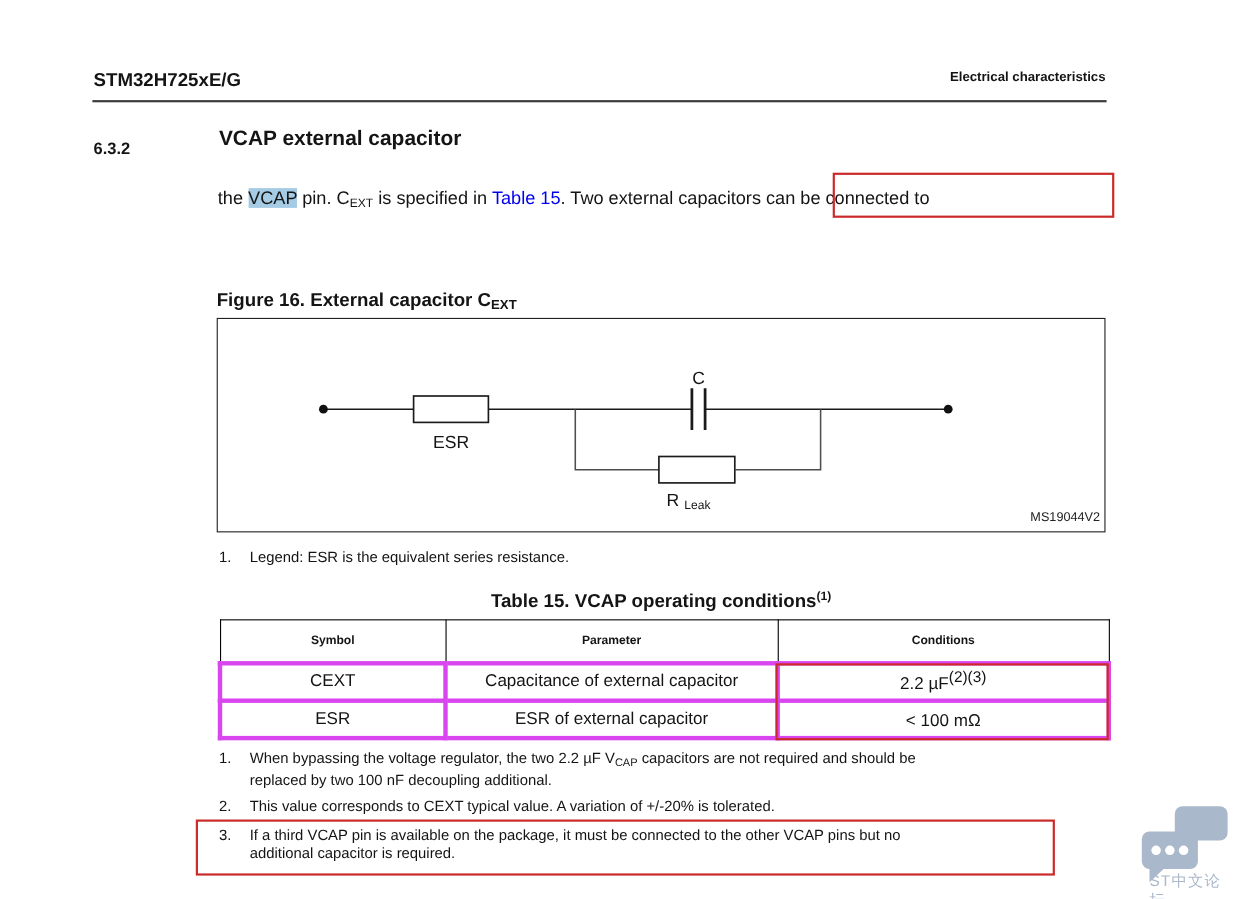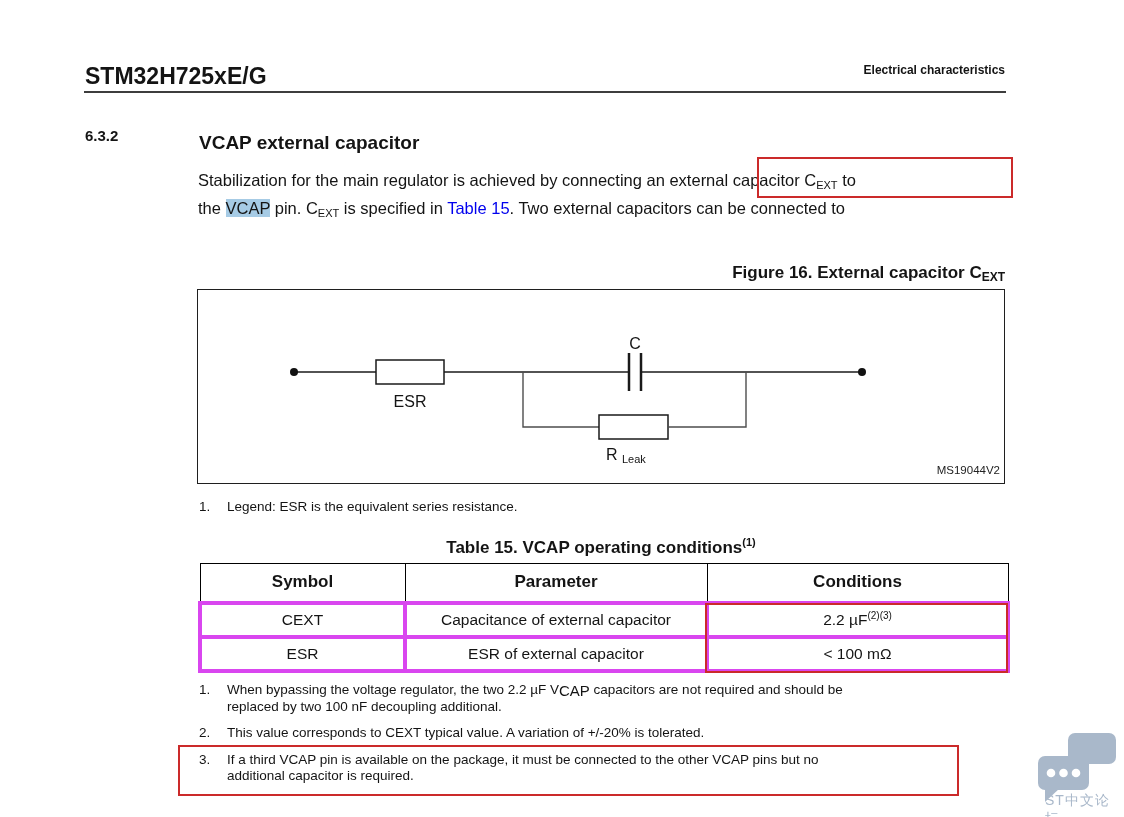--- a/index.html
+++ b/index.html
@@ -7,83 +7,82 @@
     --link-blue:#0000ee;
     --highlight:#a6cbe5;
     --watermark:#a9b8ca;
     --text:#141414;
   }
   *{margin:0;padding:0;box-sizing:border-box;}
   body{background:#ffffff;font-family:"Liberation Sans","DejaVu Sans",sans-serif;color:var(--text);}
   .page{position:relative;width:1124px;height:817px;background:#ffffff;overflow:hidden;}
 
   
-  .hdr-left{position:absolute;left:85px;top:63px;font-size:23px;font-weight:bold;}
+  .hdr-left{position:absolute;left:85px;top:63px;font-size:17px;font-weight:bold;}
   .hdr-right{position:absolute;right:119px;top:63px;font-size:12px;font-weight:bold;}
   .hdr-rule{position:absolute;left:84px;top:91px;width:922px;height:2px;background:#3d3d3d;}
 
   
   .sec-num{position:absolute;left:85px;top:127px;font-size:15px;font-weight:bold;}
-  .sec-title{position:absolute;left:199px;top:132px;font-size:19px;font-weight:bold;}
+  .sec-title{position:absolute;left:199px;top:116px;font-size:19px;font-weight:bold;}
 
   
   .para{position:absolute;left:198px;top:169px;width:815px;font-size:16.5px;line-height:23px;}
   .para .sub{font-size:11px;vertical-align:-3px;}
   .hl{background:var(--highlight);text-align:right;}
   .link{color:var(--link-blue);text-decoration:none;cursor:pointer;}
 
   
   .redbox{position:absolute;border:2px solid var(--annotation-red);background:transparent;z-index:5;}
   .rb1{left:757px;top:157px;width:256px;height:41px;}
   .rb2{left:705px;top:603px;width:303px;height:70px;}
   .rb3{left:178px;top:745px;width:781px;height:51px;}
 
   
-  .fig-caption{position:absolute;left:197px;top:263px;width:808px;text-align:right;font-size:17px;font-weight:bold;}
+  .fig-caption{position:absolute;left:197px;top:263px;width:808px;text-align:left;font-size:17px;font-weight:bold;}
   .fig-caption .sub{font-size:12px;vertical-align:-3px;}
   .figure{position:absolute;left:197px;top:289px;width:808px;height:195px;border:1.5px solid #1f1f1f;background:#fff;}
   .figure svg{display:block;}
 
   
   .fn{position:absolute;left:199px;font-size:13.5px;line-height:16px;display:flex;}
   .fn-num{width:28px;flex:0 0 28px;}
   .fn-text{max-width:770px;}
-  .fn .sub{font-size:15px;vertical-align:-2px;}
+  .fn .sub{font-size:10px;vertical-align:-2px;}
   .fig-note{top:499px;}
   .fn1{top:682px;}
   .fn2{top:725px;}
   .fn3{top:752px;}
 
   
   .tbl-title{position:absolute;left:197px;top:536px;width:808px;text-align:center;font-size:17px;font-weight:bold;}
   .tbl-title sup{font-size:11px;}
   table.tbl{position:absolute;left:198px;top:563px;width:808px;border-collapse:collapse;table-layout:fixed;}
-  table.tbl th{border:1px solid #000;border-bottom:3px solid #000;height:39px;font-size:17px;font-weight:bold;text-align:center;}
+  table.tbl th{border:1px solid #000;border-bottom:3px solid #000;height:39px;font-size:11px;font-weight:bold;text-align:center;}
   table.tbl td{border:4px solid #d946ef;height:34px;font-size:15.5px;text-align:center;}
   table.tbl{border:1.5px solid #000;}
-  table.tbl sup{font-size:10px;}
+  table.tbl sup{font-size:14px;}
 
   
   .wm{position:absolute;left:1036px;top:731px;width:84px;height:80px;}
   .wm-text{position:absolute;left:1045px;top:792px;font-size:14px;letter-spacing:1px;color:var(--watermark);}
 </style>
 </head>
 <body>
 
 <div class="page">
 
   <div class="hdr-left">STM32H725xE/G</div>
   <div class="hdr-right">Electrical characteristics</div>
   <div class="hdr-rule"></div>
 
   <div class="sec-num">6.3.2</div>
   <div class="sec-title">VCAP external capacitor</div>
 
   <div class="para">
-    <div class="pline"><span>Stabilization for the main regulator is achieved by connecting an external capacitor C</span><span class="sub">EXT</span><span> to</span></div>
     <div class="pline"><span>the </span><span class="hl">VCAP</span><span> pin. C</span><span class="sub">EXT</span><span> is specified in </span><a class="link">Table 15</a><span>. Two external capacitors can be connected to</span></div>
   </div>
 
   <div class="redbox rb1"></div>
 
   <div class="fig-caption"><span>Figure 16. External capacitor C</span><span class="sub">EXT</span></div>
 
   <div class="figure">
     <svg width="805" height="192" viewBox="0 0 805 192">
 

